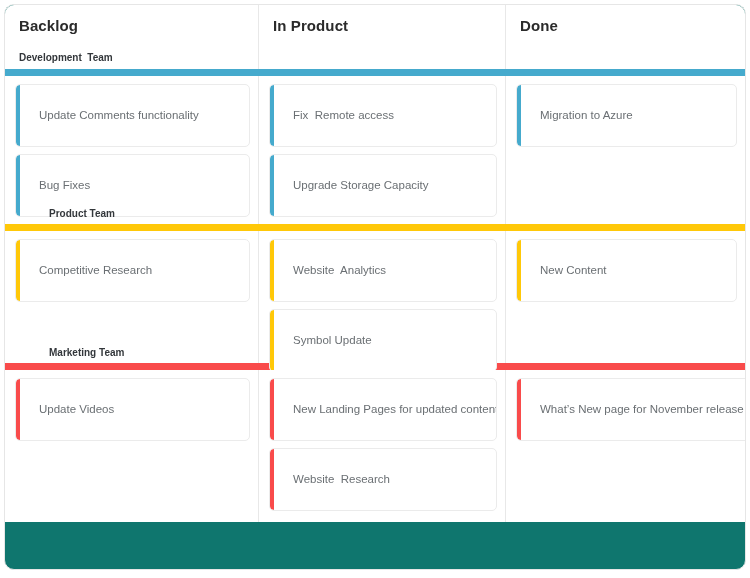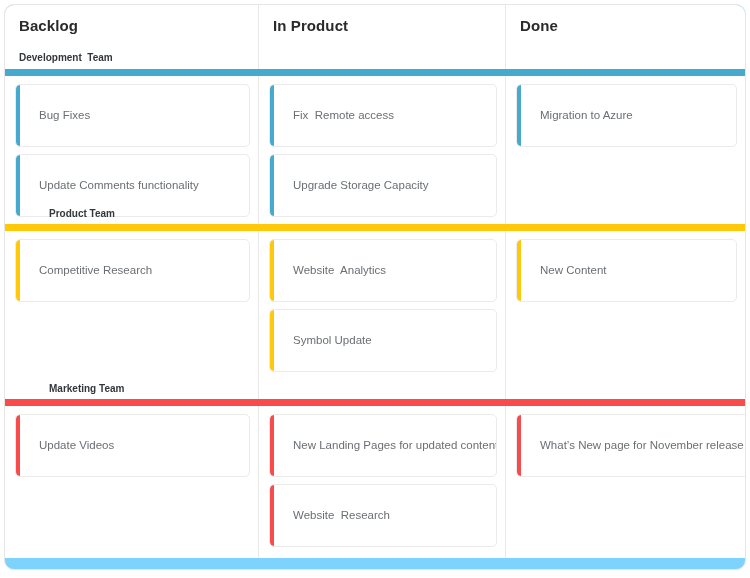--- a/index.html
+++ b/index.html
@@ -14,21 +14,21 @@
     overflow: hidden;
   }
 
   #board {
     position: absolute;
     left: 4px;
     top: 4px;
     width: 742px;
     height: 566px;
     box-sizing: border-box;
-    background: #7dd3fc;
+    background: #0f766e;
     border: 1px solid #e6e6e6;
     border-radius: 10px;
     overflow: hidden;
     display: flex;
     flex-direction: column;
   }
 
   
   .header-row {
     display: flex;
@@ -121,21 +121,21 @@
     padding-left: 23px;
     padding-right: 10px;
     font-size: 11.5px;
     color: #6a6f73;
     line-height: 15px;
     white-space: pre;
   }
 
   
   .lane-dev    .cell { height: 148px; }
-  .lane-prod   .cell { height: 168px; }
+  .lane-prod   .cell { height: 132px; }
   .lane-mkt    .cell { height: 152px; }
 </style>
 </head>
 <body>
 
 <div id="board">
 
   <div class="header-row">
     <div class="header-cell col-0">
       <div class="col-title">Backlog</div>
@@ -147,25 +147,25 @@
     <div class="header-cell col-2">
       <div class="col-title">Done</div>
     </div>
   </div>
 
   <div class="lane-bar" style="background-color: rgb(69, 170, 205);"></div>
   <div class="lane-body lane-dev">
     <div class="cell col-0">
       <div class="card">
         <span class="card-accent" style="background-color: rgb(69, 170, 205);"></span>
+        <span class="card-text">Update Comments functionality</span>
+      </div>
+      <div class="card">
+        <span class="card-accent" style="background-color: rgb(69, 170, 205);"></span>
         <span class="card-text">Bug Fixes</span>
-      </div>
-      <div class="card">
-        <span class="card-accent" style="background-color: rgb(69, 170, 205);"></span>
-        <span class="card-text">Update Comments functionality</span>
       </div>
       <div class="lane-label-foot">Product Team</div>
     </div>
     <div class="cell col-1">
       <div class="card">
         <span class="card-accent" style="background-color: rgb(69, 170, 205);"></span>
         <span class="card-text">Fix  Remote access</span>
       </div>
       <div class="card">
         <span class="card-accent" style="background-color: rgb(69, 170, 205);"></span>

